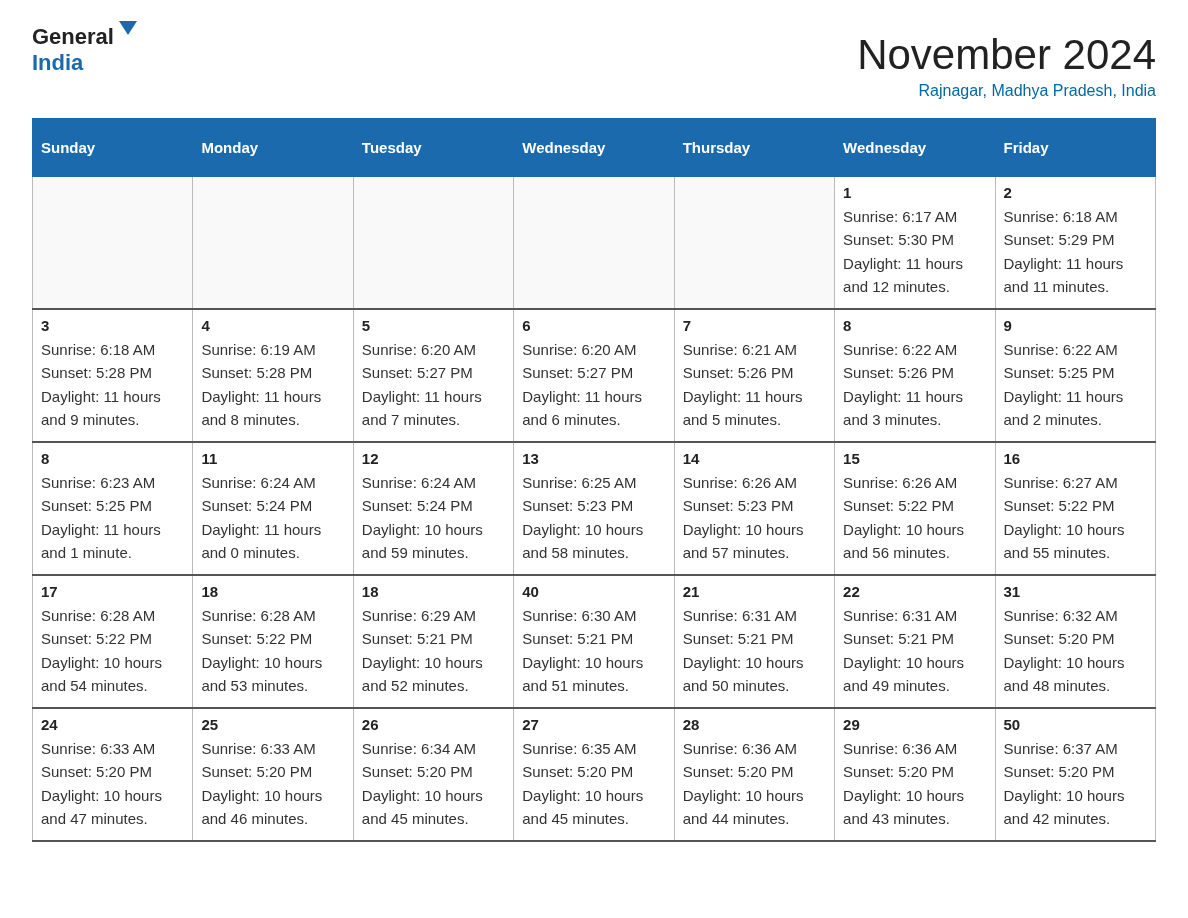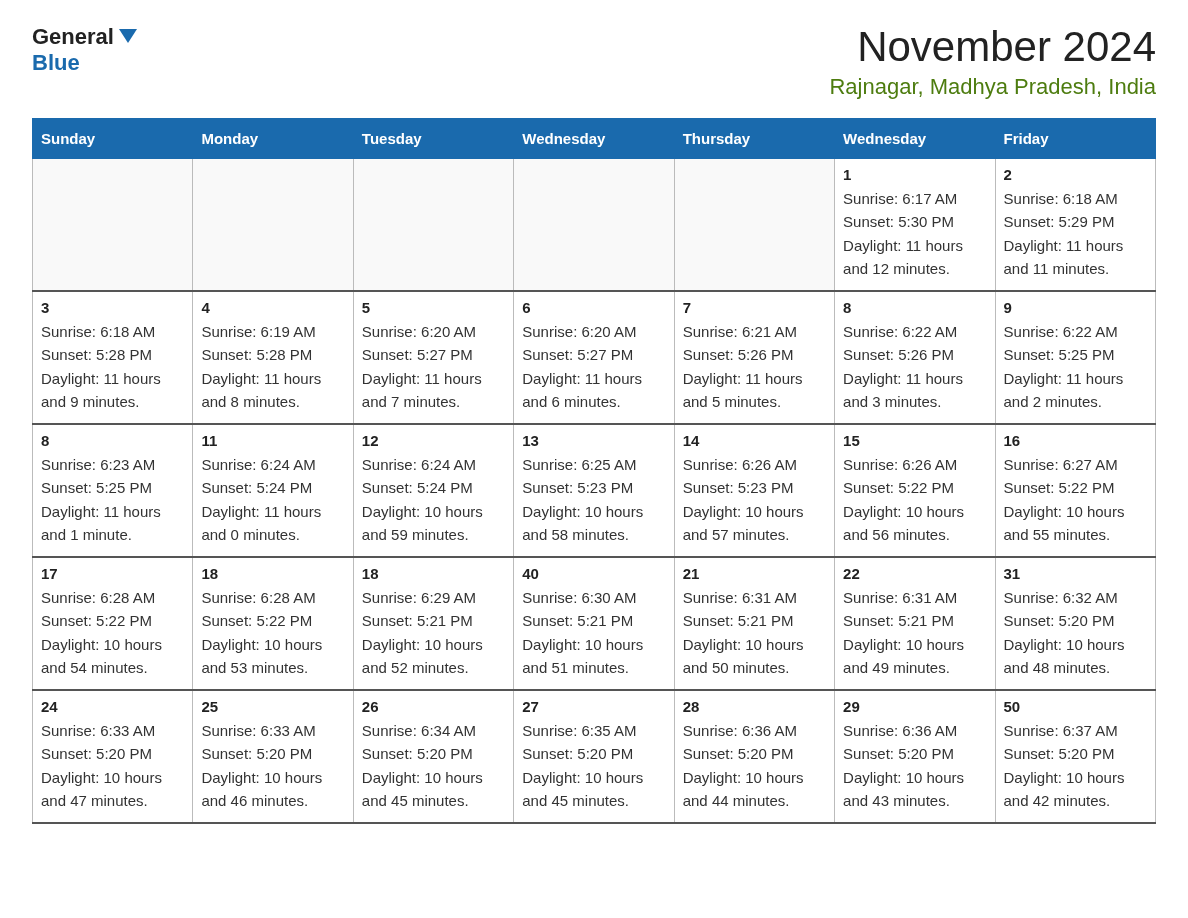--- a/index.html
+++ b/index.html
@@ -18,59 +18,59 @@
     .logo-area {
       display: flex;
       flex-direction: column;
       align-items: flex-start;
     }
     .logo-text {
       font-size: 22px;
       font-weight: bold;
       color: #222;
       display: flex;
-      align-items: center;
       gap: 2px;
     }
     .logo-text .blue { color: #1a6aad; }
     .logo-arrow {
       width: 0;
       height: 0;
       border-left: 9px solid transparent;
       border-right: 9px solid transparent;
       border-top: 14px solid #1a6aad;
       display: inline-block;
       margin-left: 3px;
       margin-top: -3px;
     }
     .title-area {
       text-align: right;
+      margin-top: 8px;
     }
     .month-title {
       font-size: 42px;
       font-weight: 300;
       color: #222;
       line-height: 1.1;
     }
     .location {
-      font-size: 22px;
-      color: #4d7c0f;
+      font-size: 16px;
+      color: #0369a1;
       margin-top: 4px;
     }
     .calendar {
       width: 100%;
       border-collapse: collapse;
       border: 1.5px solid #999;
     }
     .calendar thead tr th {
       background: #1a6aad;
       color: #fff;
       font-size: 15px;
       font-weight: 600;
-      padding: 11px 8px;
+      padding: 20px 8px;
       text-align: left;
       border: 1px solid #1a6aad;
     }
     .calendar tbody tr td {
       vertical-align: top;
       border: 1px solid #bbb;
       padding: 7px 8px 10px 8px;
       width: 14.28%;
       min-height: 90px;
     }
@@ -95,21 +95,21 @@
 </head>
 <body>
 
 <div class="header">
   <div class="logo-area">
     <div class="logo-text">
       <span>General</span>
         <span class="logo-arrow"></span>
     </div>
     <div class="logo-text">
-      <span class="blue">Blue</span>
+      <span class="blue">India</span>
     </div>
   </div>
   <div class="title-area">
     <div class="month-title">November 2024</div>
     <div class="location">Rajnagar, Madhya Pradesh, India</div>
   </div>
 </div>
 
 <table class="calendar">
   <thead>

